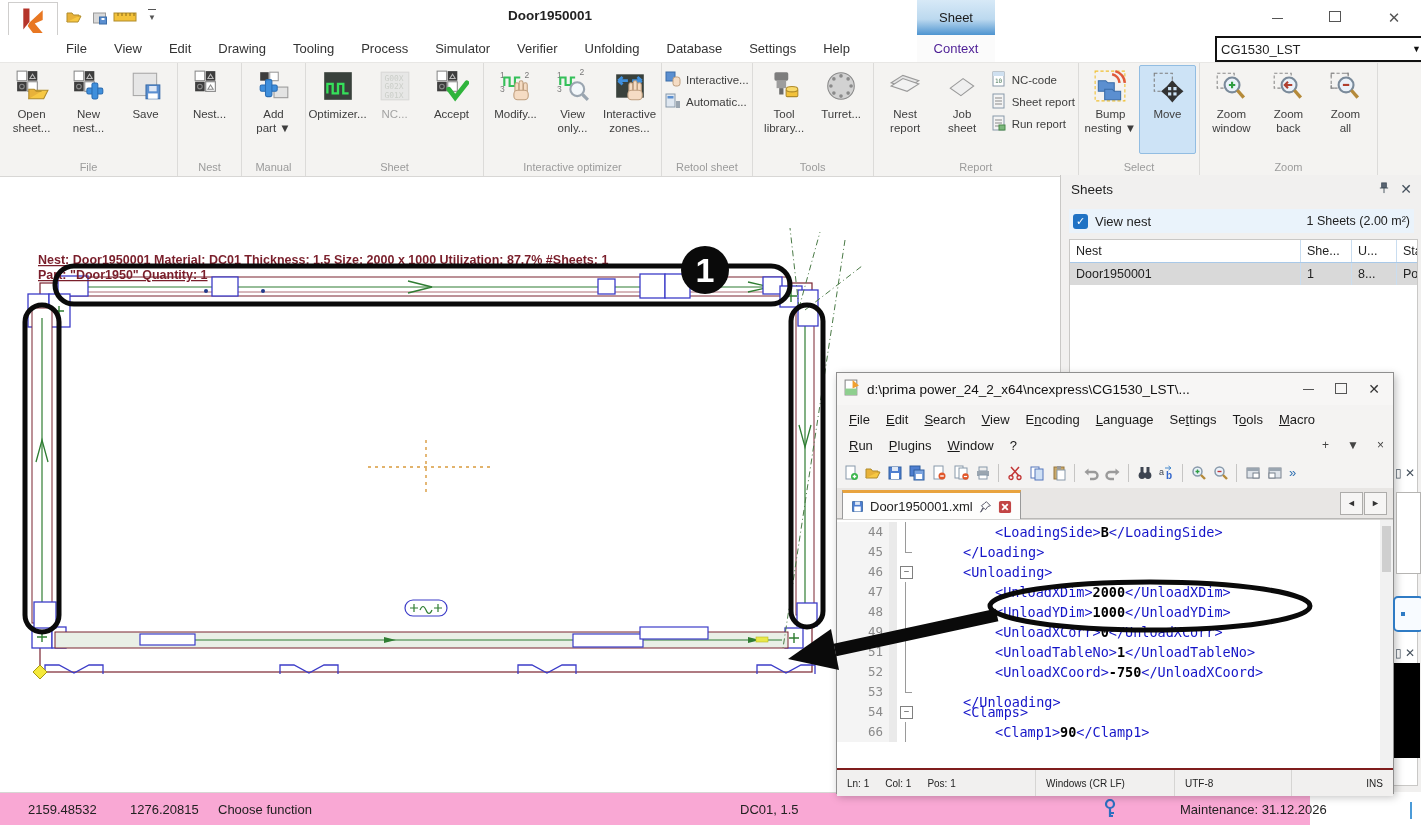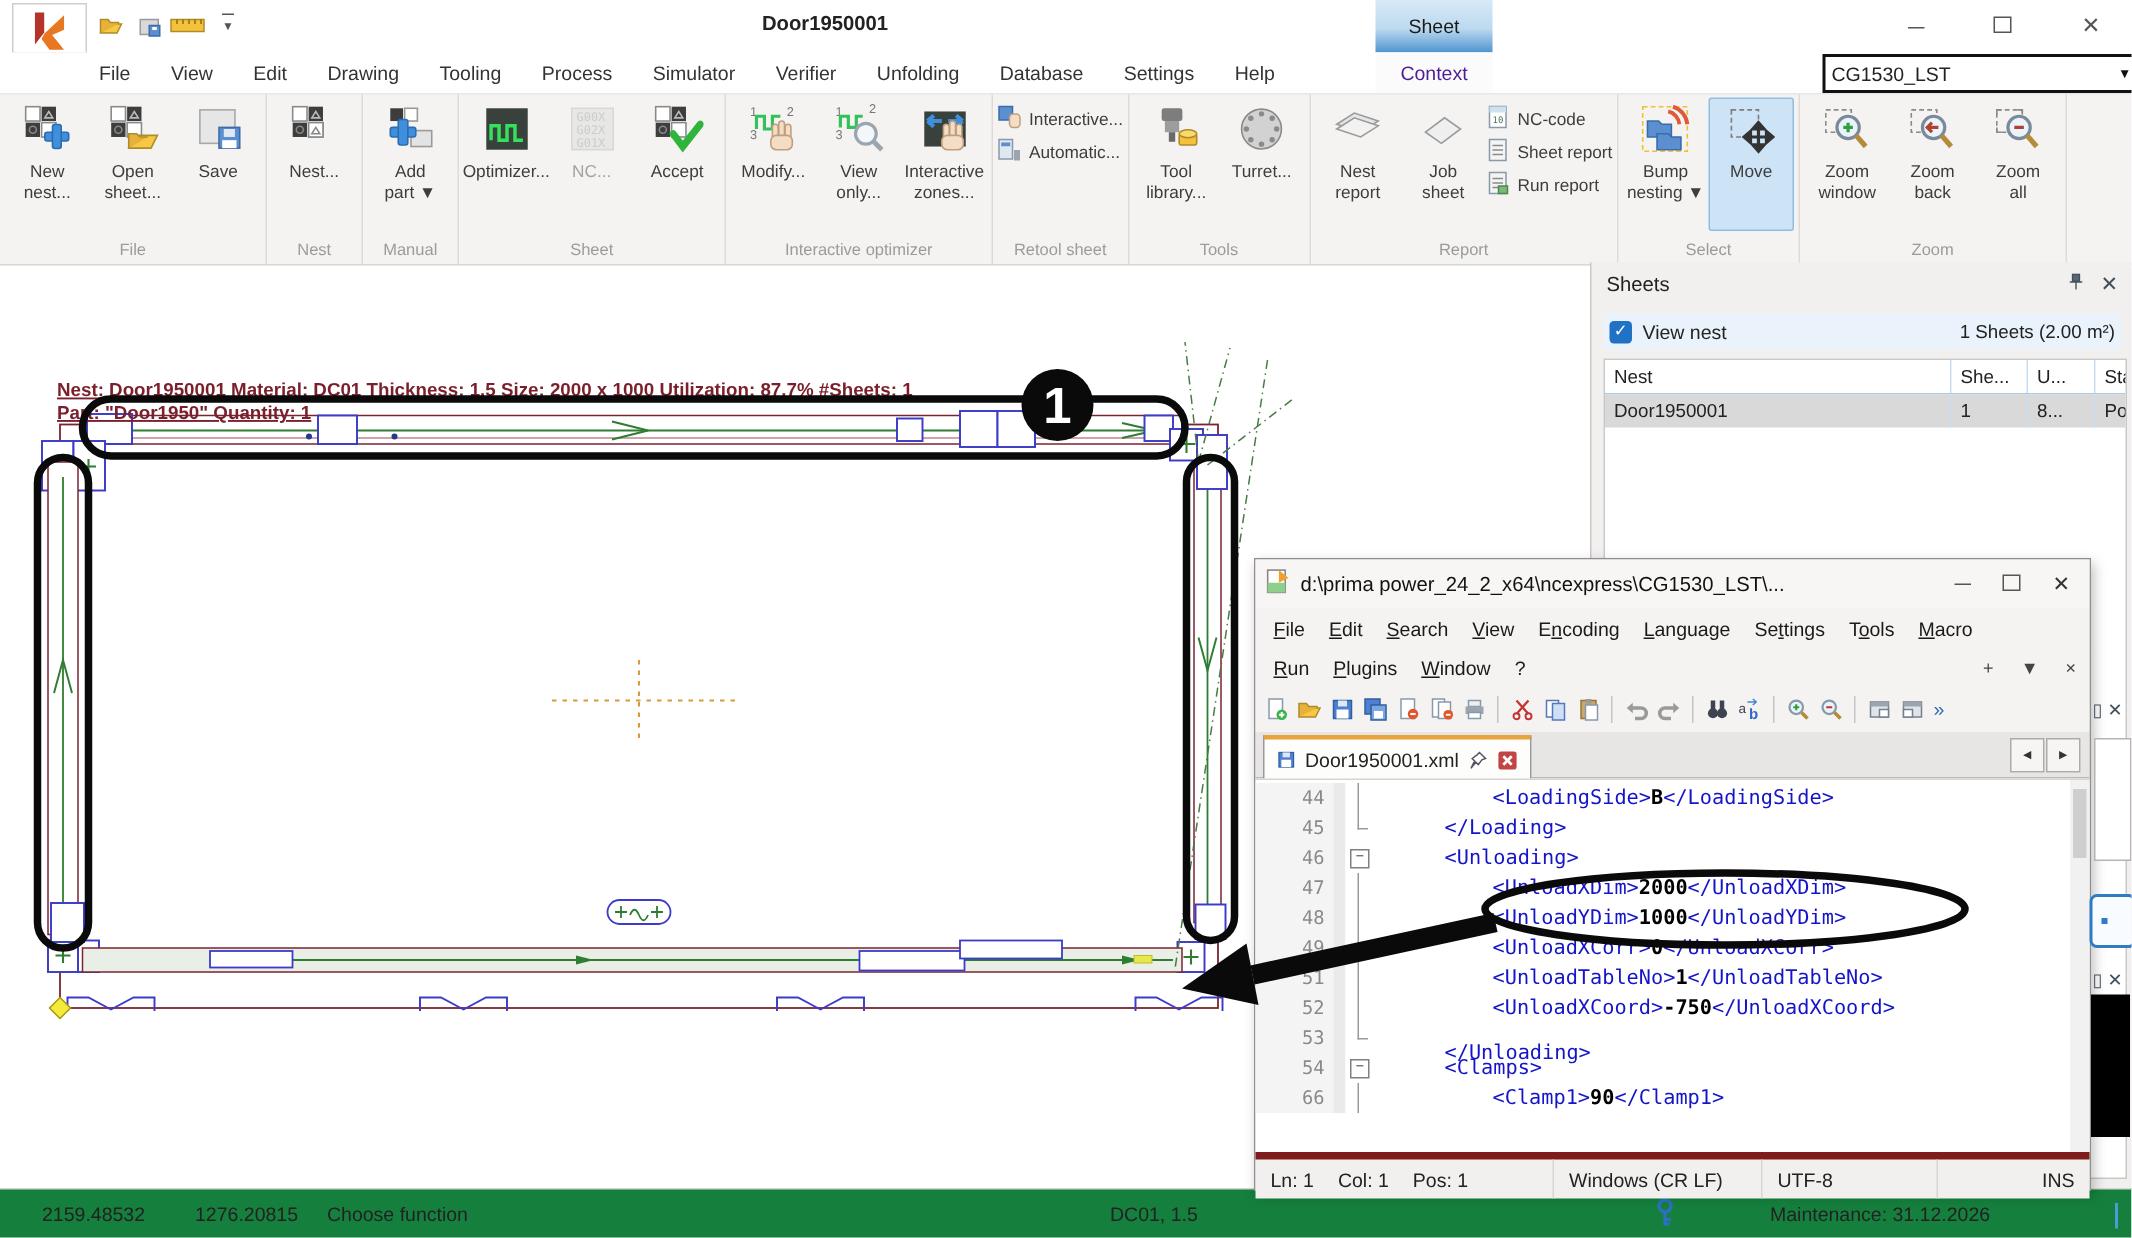--- a/index.html
+++ b/index.html
@@ -91,26 +91,26 @@
   .fbox{position:absolute;left:3px;top:4px;width:11px;height:11px;border:1px solid #808080;background:#fff;
         font-size:9px;line-height:9px;text-align:center;color:#555}
   .fmid{position:absolute;left:8px;top:0;bottom:0;width:1px;background:#9a9a9a}
   .fend-v{position:absolute;left:8px;top:0;height:11px;width:1px;background:#9a9a9a}
   .fend-h{position:absolute;left:8px;top:10px;width:7px;height:1px;background:#9a9a9a}
   .etext{white-space:pre;line-height:20px}
   .xtag{color:#1414c8}
   .xval{color:#000;font-weight:bold}
   #np-vscroll{position:absolute;right:0;top:0;width:13px;bottom:0;background:#f1f1f1}
   #np-vthumb{position:absolute;right:2px;top:6px;width:9px;height:46px;background:#cfcfcf}
-  #np-status{height:26px;border-top:5px solid #7f1d1d;background:#f1f0ef;display:flex;align-items:flex-start;font-size:13px;color:#222}
+  #np-status{height:26px;border-top:2px solid #7f1d1d;background:#f1f0ef;display:flex;align-items:flex-start;font-size:10px;color:#222}
   #np-status .sec{padding:0 10px;height:100%;display:flex;align-items:center;gap:16px;border-right:1px solid #d6d5d3}
   #np-status .sec.grow{flex:0 0 178px}
 
   
-  #statusbar{left:0;top:792px;width:1421px;height:33px;background:#15803d;border-top:1px solid #d7d6d4;z-index:20}
+  #statusbar{left:0;top:792px;width:1310px;height:33px;background:#f9a8d4;border-top:1px solid #d7d6d4;z-index:20}
   #statusbar span{position:absolute;top:9px;font-size:13px;color:#222;white-space:nowrap}
   #sb-tick{position:absolute;left:1410px;top:7px;width:2px;height:17px;background:#4b9bd8}
 
   
   .sliver{z-index:45}
   #sliver-pin1,#sliver-pin2{width:26px;color:#44505c;font-size:12px;display:flex;gap:8px}
   #sliver-box{width:23px;height:80px;background:#fff;border:1px solid #b5b4b2}
   #sliver-blue{width:27px;height:32px;border:2px solid #2f7bc4;border-radius:5px;background:#f8fbff}
   #sliver-blue i{display:block;width:4px;height:4px;background:#2f7bc4;margin:14px 0 0 6px}
   #sliver-black{width:26px;height:95px;background:#000}
@@ -181,41 +181,41 @@
     <div class="rgroup">
       <div class="rgcontent">
         <div class="rbtn">
           <div class="ric"><svg width="34" height="34" viewBox="0 0 32 32">
               <rect x="2" y="2" width="9" height="9" fill="#fff" stroke="#8a8a8a"></rect>
               <rect x="12" y="2" width="9" height="9" fill="#3d3d3d"></rect>
               <rect x="2" y="12" width="9" height="9" fill="#3d3d3d"></rect>
               <rect x="12" y="12" width="9" height="9" fill="#fff" stroke="#8a8a8a"></rect>
               <circle cx="6.5" cy="16.5" r="2.2" fill="none" stroke="#888"></circle>
               <path d="M14 9 l2.5-4 2.5 4 z" fill="none" stroke="#bbb"></path>
-              <g fill="#3f8fdc" stroke="#2a6db3">
-                <rect x="14" y="18" width="15" height="5.5" rx="1.5"></rect>
-                <rect x="18.8" y="13.2" width="5.5" height="15" rx="1.5"></rect>
-              </g>
-            </svg></div>
-          <div class="rlab">New
-nest...</div>
+              <path d="M13 28 l4-8 h14 l-4 8 z" fill="#f7c843" stroke="#b08b2a"></path>
+              <path d="M13 28 v-9 h5 l2 2 h5" fill="#e8b23a" stroke="#b08b2a"></path>
+            </svg></div>
+          <div class="rlab">Open
+sheet...</div>
         </div>
         <div class="rbtn">
           <div class="ric"><svg width="34" height="34" viewBox="0 0 32 32">
               <rect x="2" y="2" width="9" height="9" fill="#fff" stroke="#8a8a8a"></rect>
               <rect x="12" y="2" width="9" height="9" fill="#3d3d3d"></rect>
               <rect x="2" y="12" width="9" height="9" fill="#3d3d3d"></rect>
               <rect x="12" y="12" width="9" height="9" fill="#fff" stroke="#8a8a8a"></rect>
               <circle cx="6.5" cy="16.5" r="2.2" fill="none" stroke="#888"></circle>
               <path d="M14 9 l2.5-4 2.5 4 z" fill="none" stroke="#bbb"></path>
-              <path d="M13 28 l4-8 h14 l-4 8 z" fill="#f7c843" stroke="#b08b2a"></path>
-              <path d="M13 28 v-9 h5 l2 2 h5" fill="#e8b23a" stroke="#b08b2a"></path>
-            </svg></div>
-          <div class="rlab">Open
-sheet...</div>
+              <g fill="#3f8fdc" stroke="#2a6db3">
+                <rect x="14" y="18" width="15" height="5.5" rx="1.5"></rect>
+                <rect x="18.8" y="13.2" width="5.5" height="15" rx="1.5"></rect>
+              </g>
+            </svg></div>
+          <div class="rlab">New
+nest...</div>
         </div>
         <div class="rbtn">
           <div class="ric"><svg width="34" height="34" viewBox="0 0 32 32">
               <rect x="4" y="4" width="22" height="21" fill="#e6e6e6" stroke="#a8a8a8"></rect>
               <rect x="16" y="15" width="13" height="13" fill="#5b8fd0" stroke="#3a6ca8"></rect>
               <rect x="19" y="16" width="7" height="5" fill="#dfe8f5"></rect>
               <rect x="18" y="23" width="9" height="5" fill="#fff"></rect>
             </svg></div>
           <div class="rlab">Save</div>
         </div>

